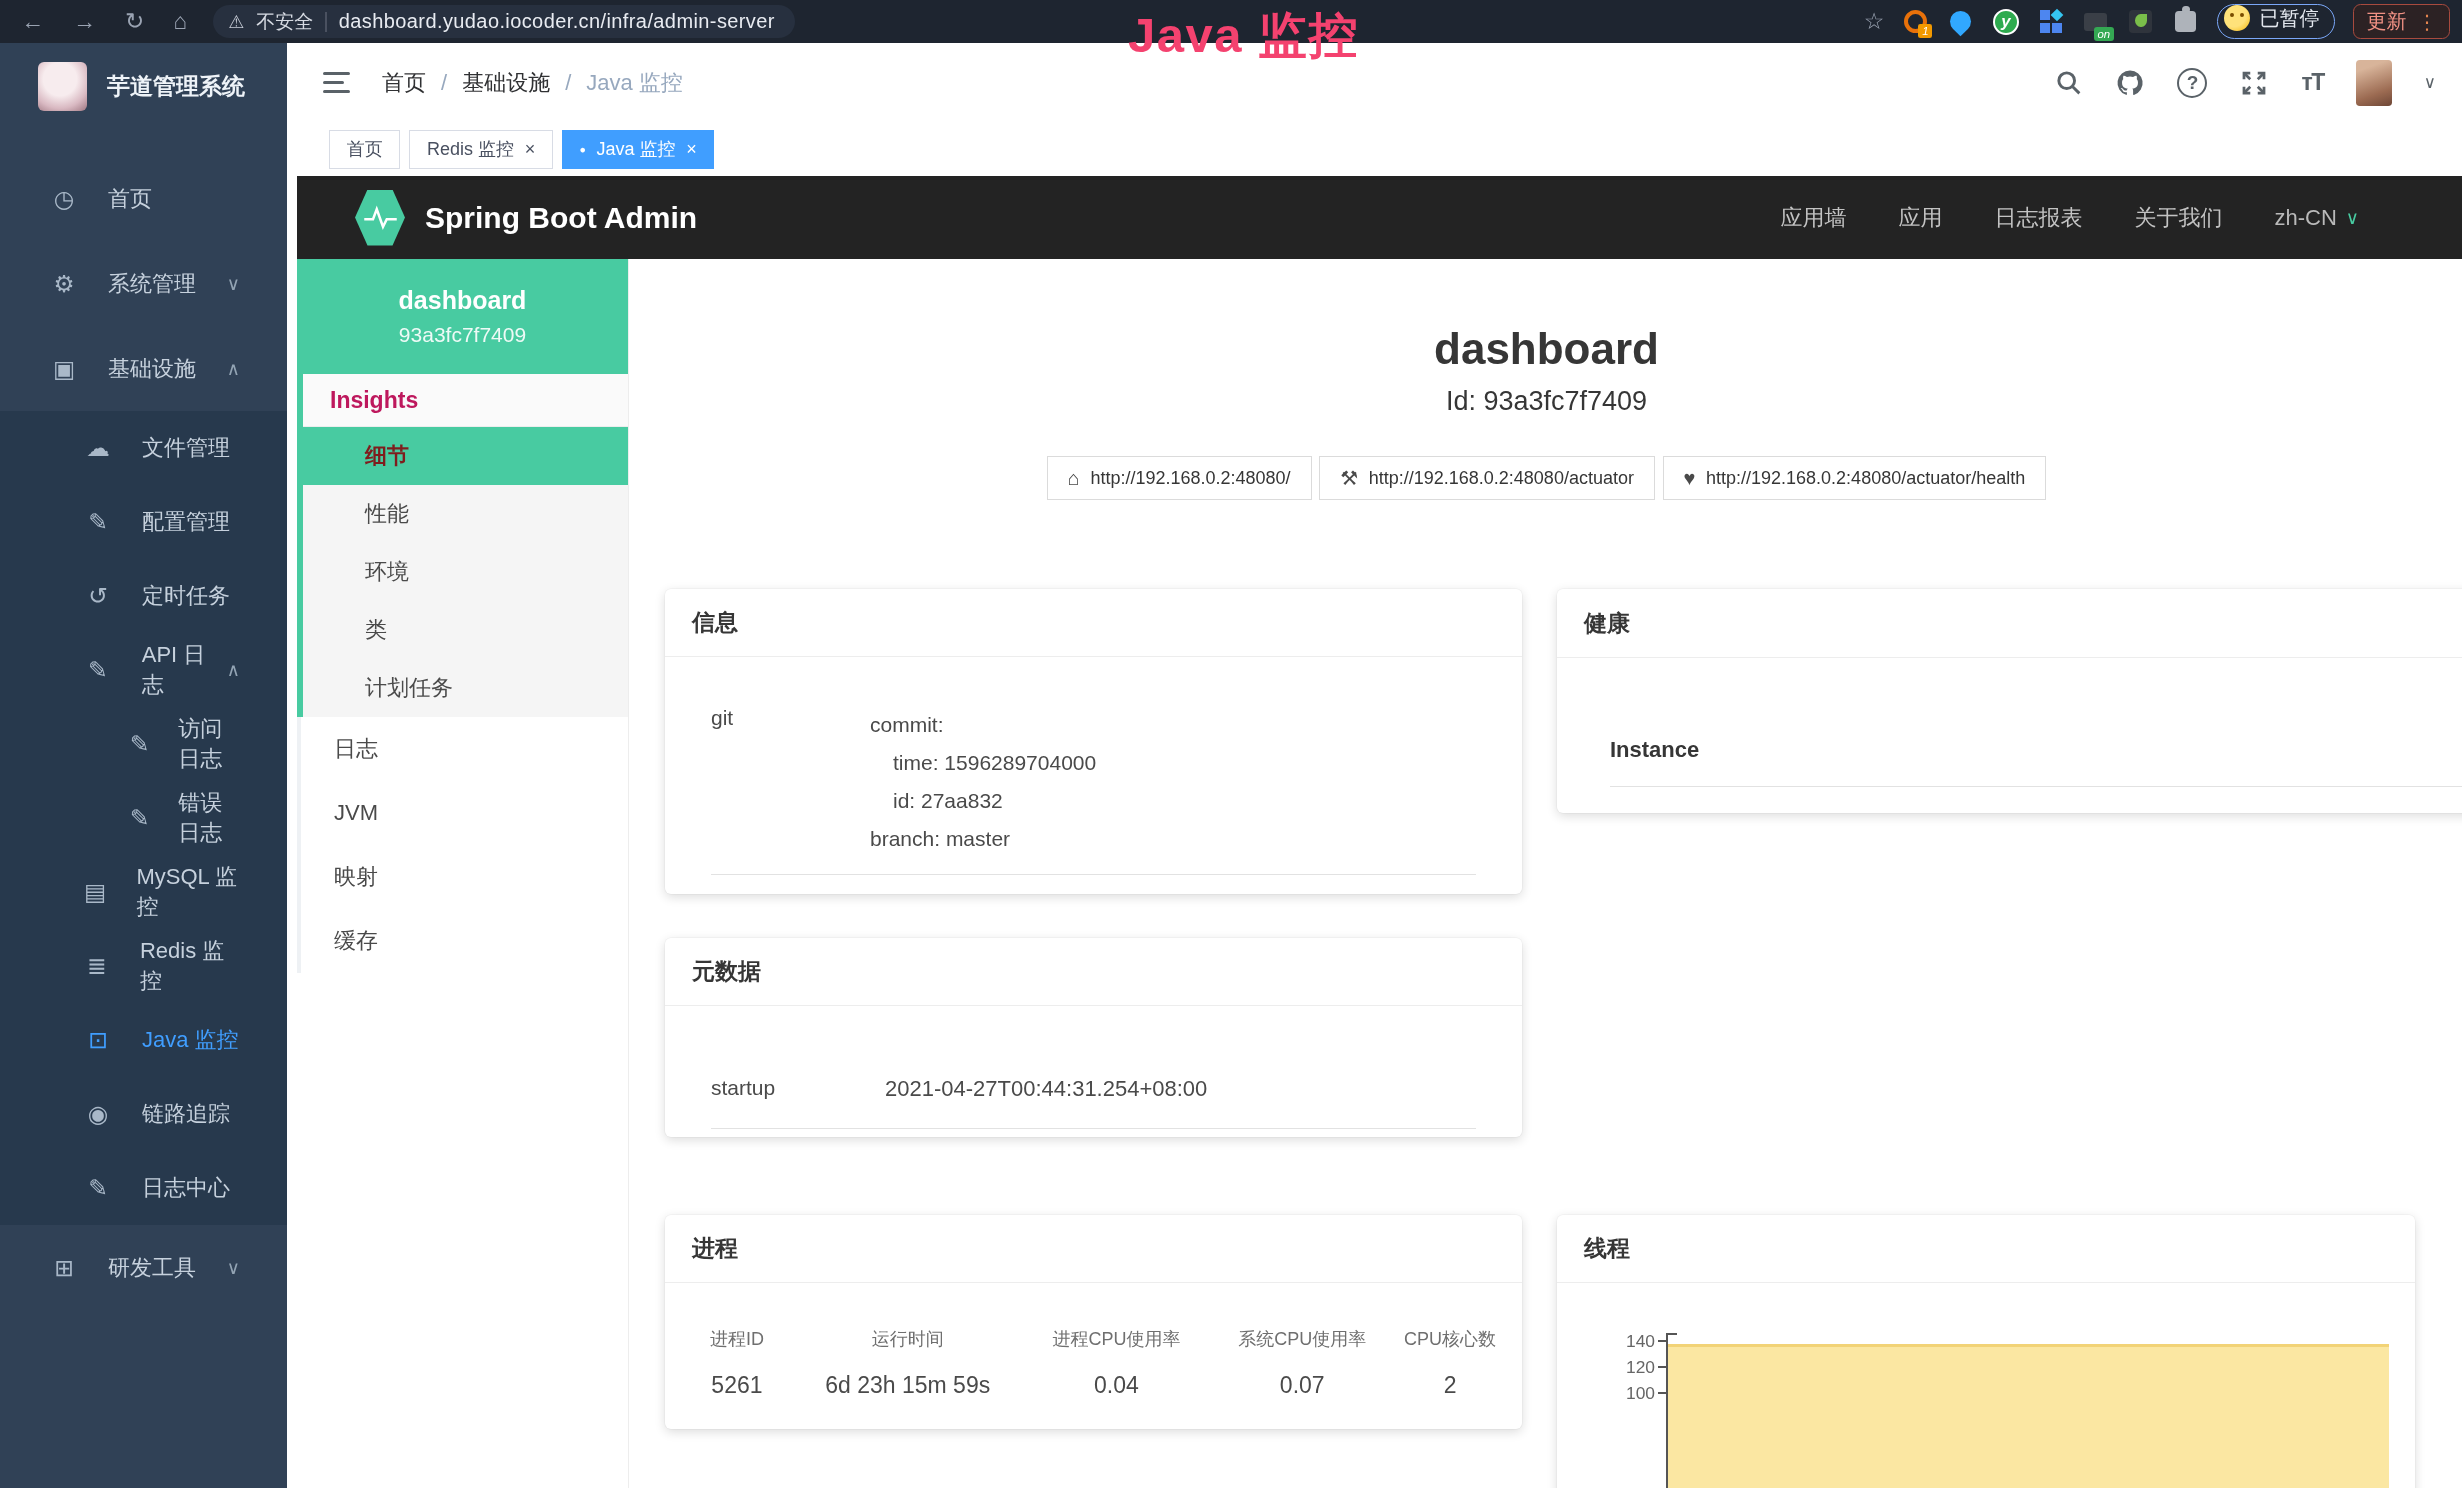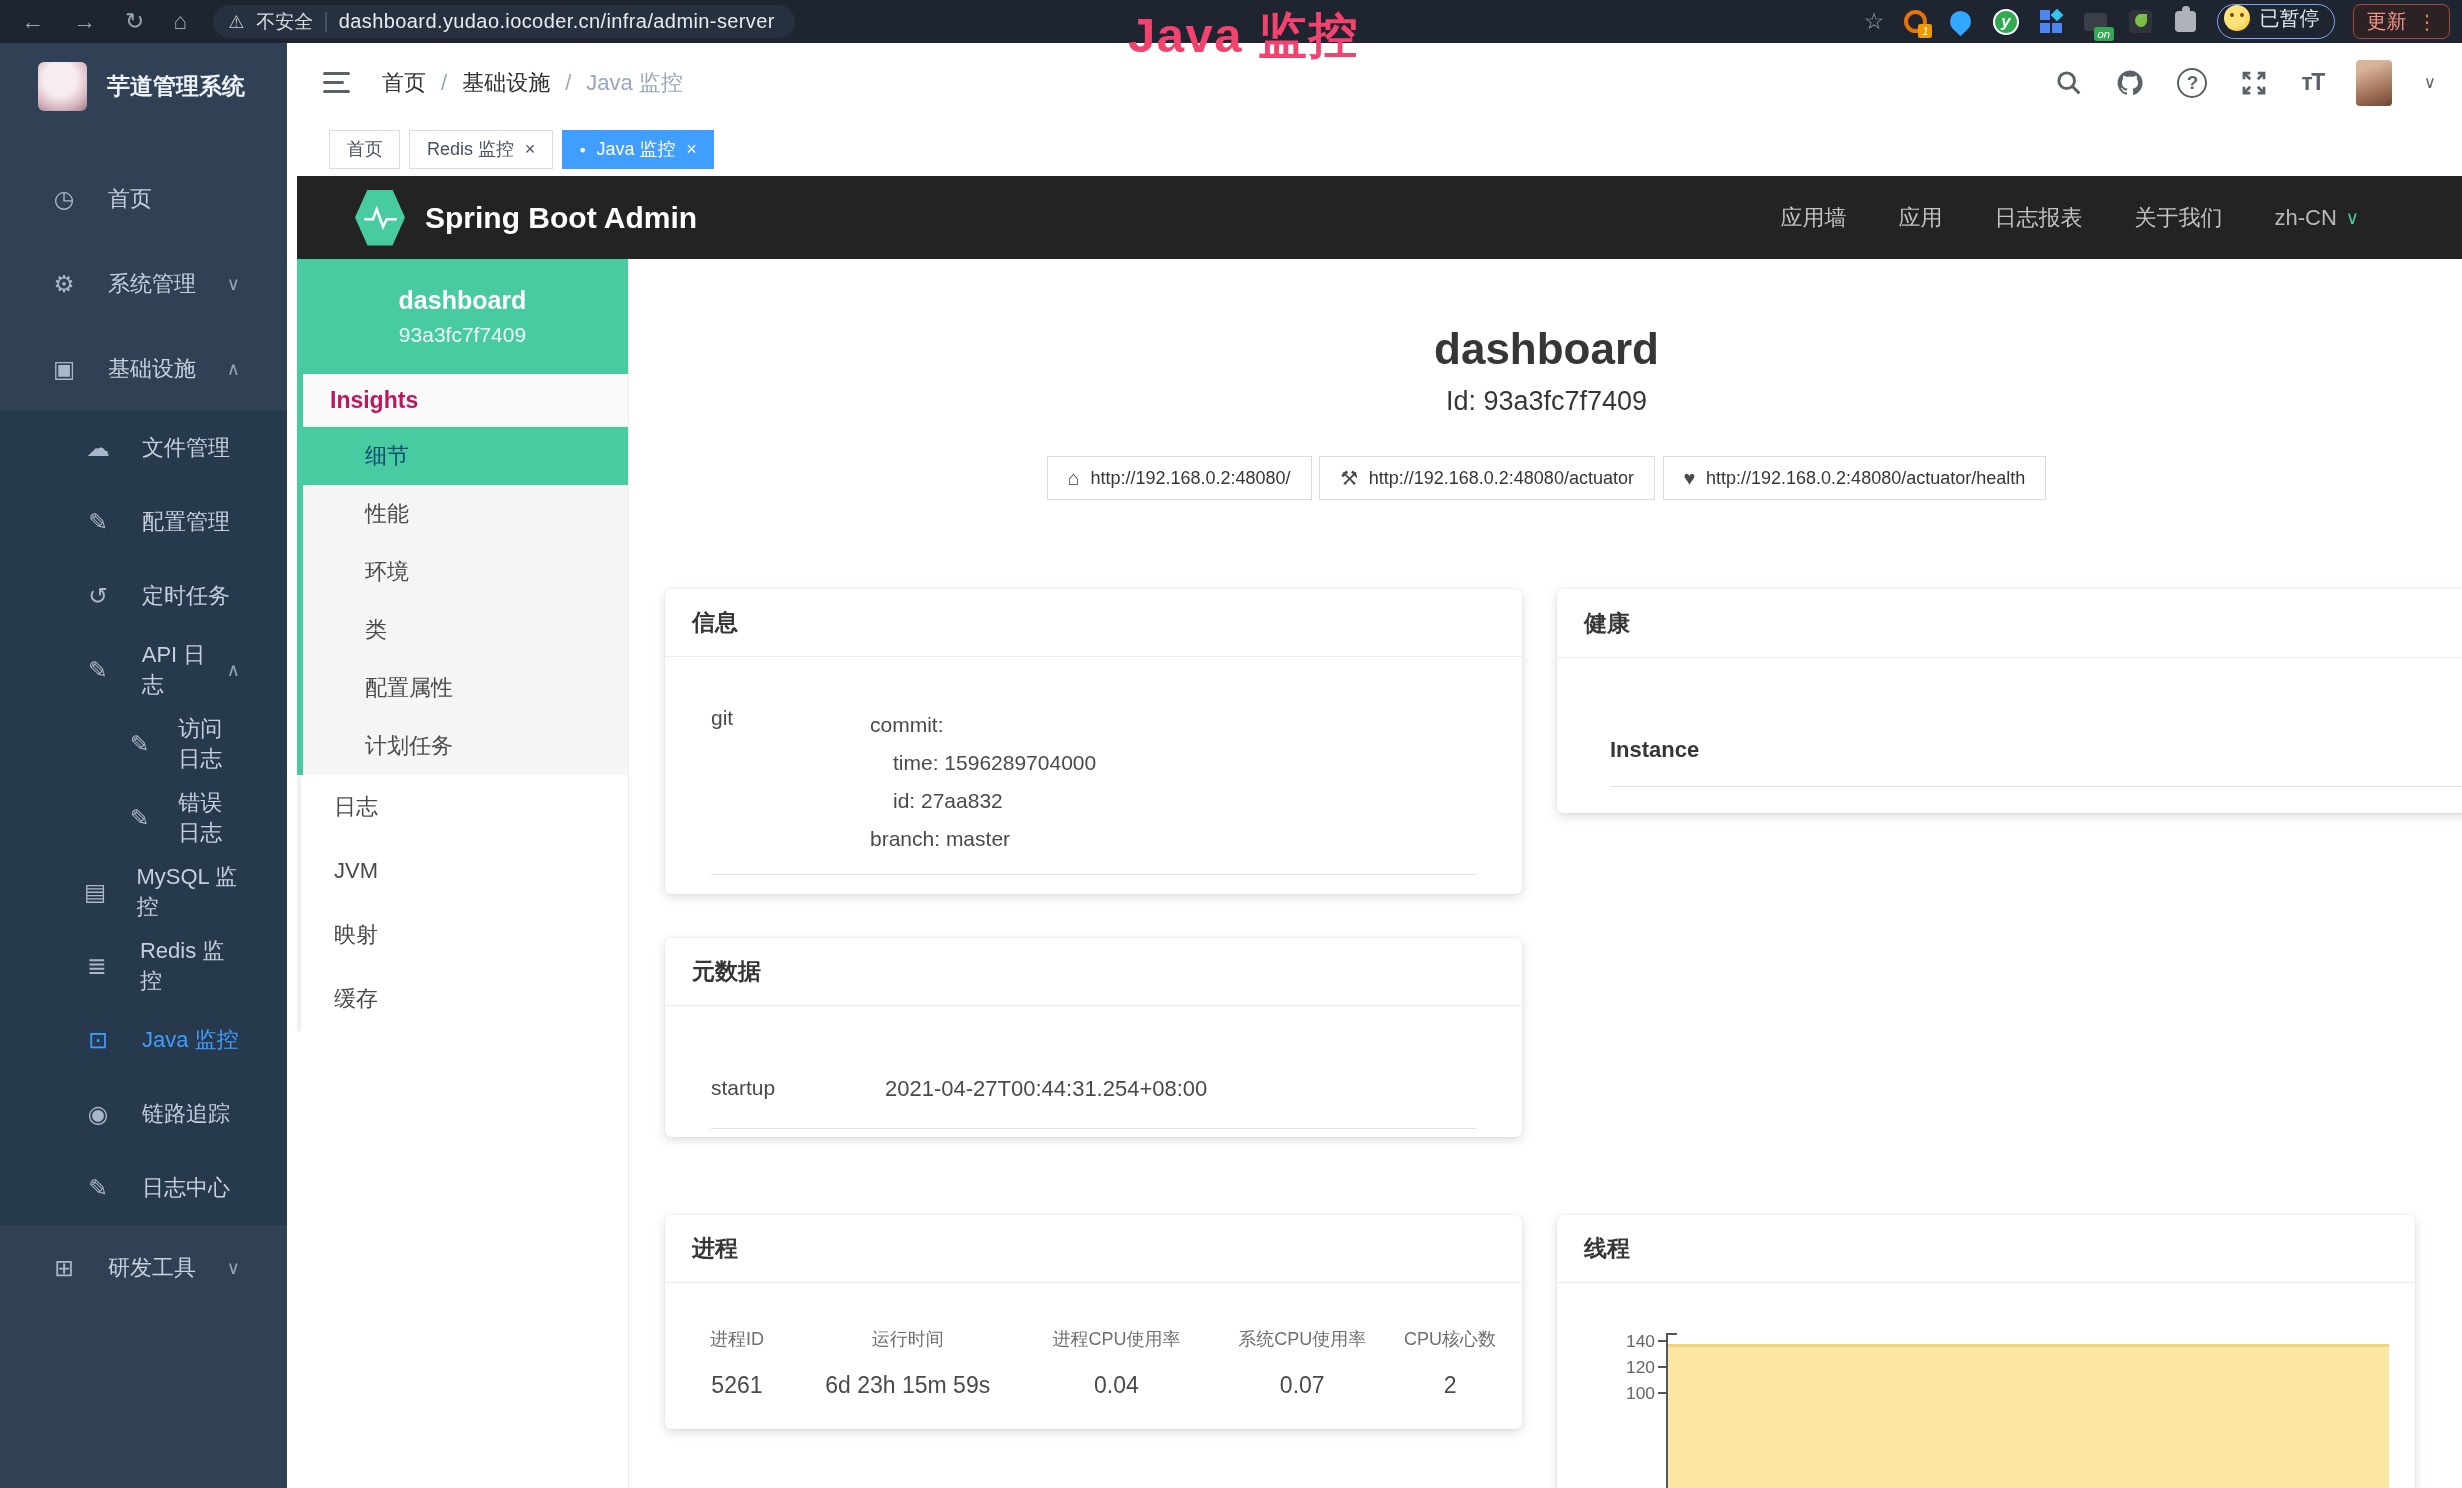--- a/index.html
+++ b/index.html
@@ -111,21 +111,21 @@
     border-right:1.5px solid #ededed; }
   .inst-header { height:115px; background:#48cba1; color:#fff; display:flex; flex-direction:column;
     align-items:center; justify-content:center; gap:7.6px; cursor:pointer; }
   .inst-name { font-size:25px; font-weight:bold; }
   .inst-id { font-size:21px; color:rgba(255,255,255,.9); }
   .insights-group { border-left:6.8px solid #48cba1; background:#f5f5f5; }
   .insights-label { height:53px; line-height:53px; padding-left:27px; font-size:23px; font-weight:bold;
     color:#be185d; background:#fafafa; border-bottom:1.5px solid #ededed; }
   .ins-item { height:58px; display:flex; align-items:center; padding-left:62px; font-size:22px;
     color:#4a4a4a; cursor:pointer; }
-  .ins-item.active { background:#48cba1; color:#0c4a6e; }
+  .ins-item.active { background:#48cba1; color:#7f1d1d;font-weight:bold; }
   .root-item { height:64px; display:flex; align-items:center; padding-left:33px; font-size:22px;
     color:#4a4a4a; cursor:pointer; background:#fff; border-left:4.6px solid #eef1f4; }
 
   
   .sba-main { position:absolute; left:631px; top:259px; right:0; bottom:0; background:#fff; }
   .main-title { margin-top:65px; text-align:center; font-size:44px; font-weight:600; color:#363636; }
   .main-id { margin-top:12px; text-align:center; font-size:27px; color:#363636; }
   .links-row { margin-top:39px; display:flex; justify-content:center; gap:7.6px; }
   .link-btn { display:flex; align-items:center; gap:10.6px; height:44px; padding:0 20px;
     border:1.5px solid #dbdbdb; background:#fff; font-size:18px; color:#363636; cursor:pointer; }
@@ -406,21 +406,20 @@
     <div class="inst-header">
       <div class="inst-name">dashboard</div>
       <div class="inst-id">93a3fc7f7409</div>
     </div>
     <div class="insights-group">
       <div class="insights-label">Insights</div>
       <div class="ins-item active">细节</div>
       <div class="ins-item">性能</div>
       <div class="ins-item">环境</div>
       <div class="ins-item">类</div>
-      <div class="ins-item">配置属性</div>
       <div class="ins-item">计划任务</div>
     </div>
     <div class="root-item">日志</div>
     <div class="root-item">JVM</div>
     <div class="root-item">映射</div>
     <div class="root-item">缓存</div>
   </div>
 
   <div class="sba-main">
     <div class="main-title">dashboard</div>

